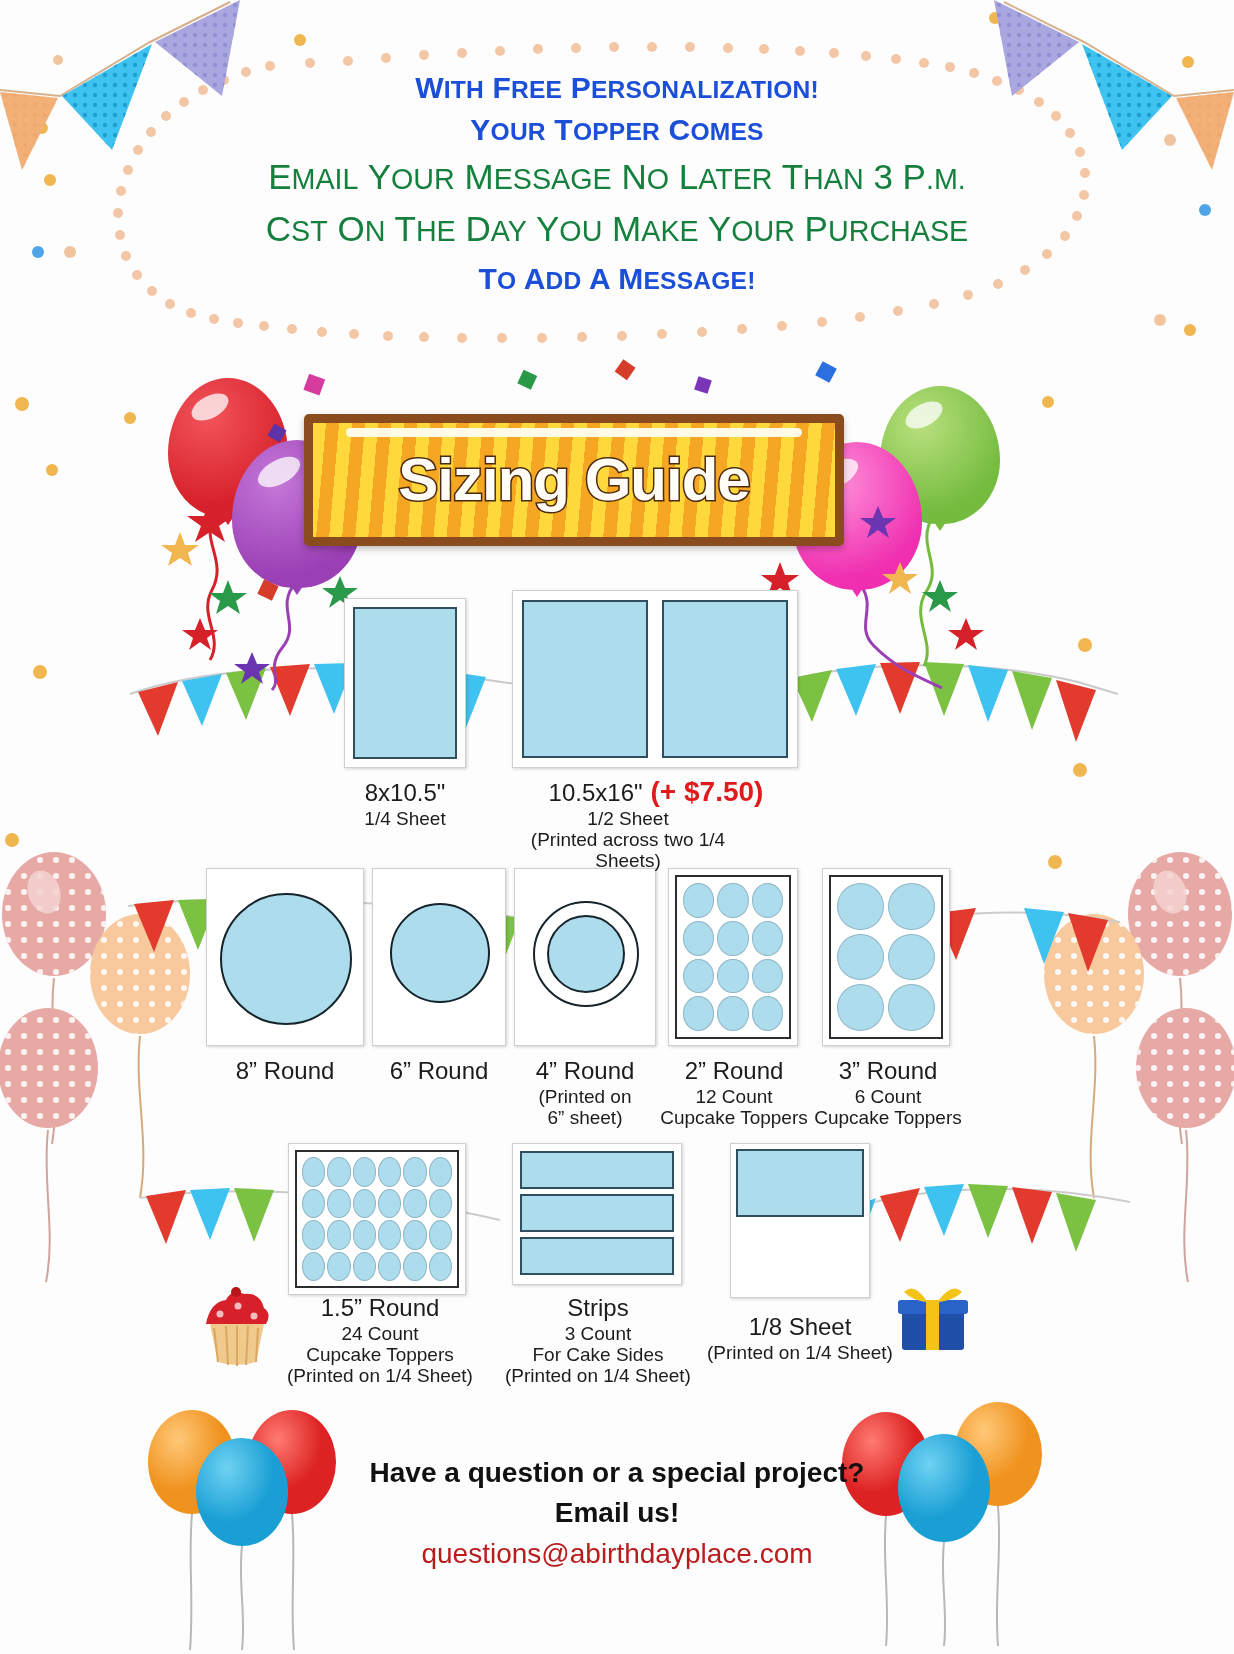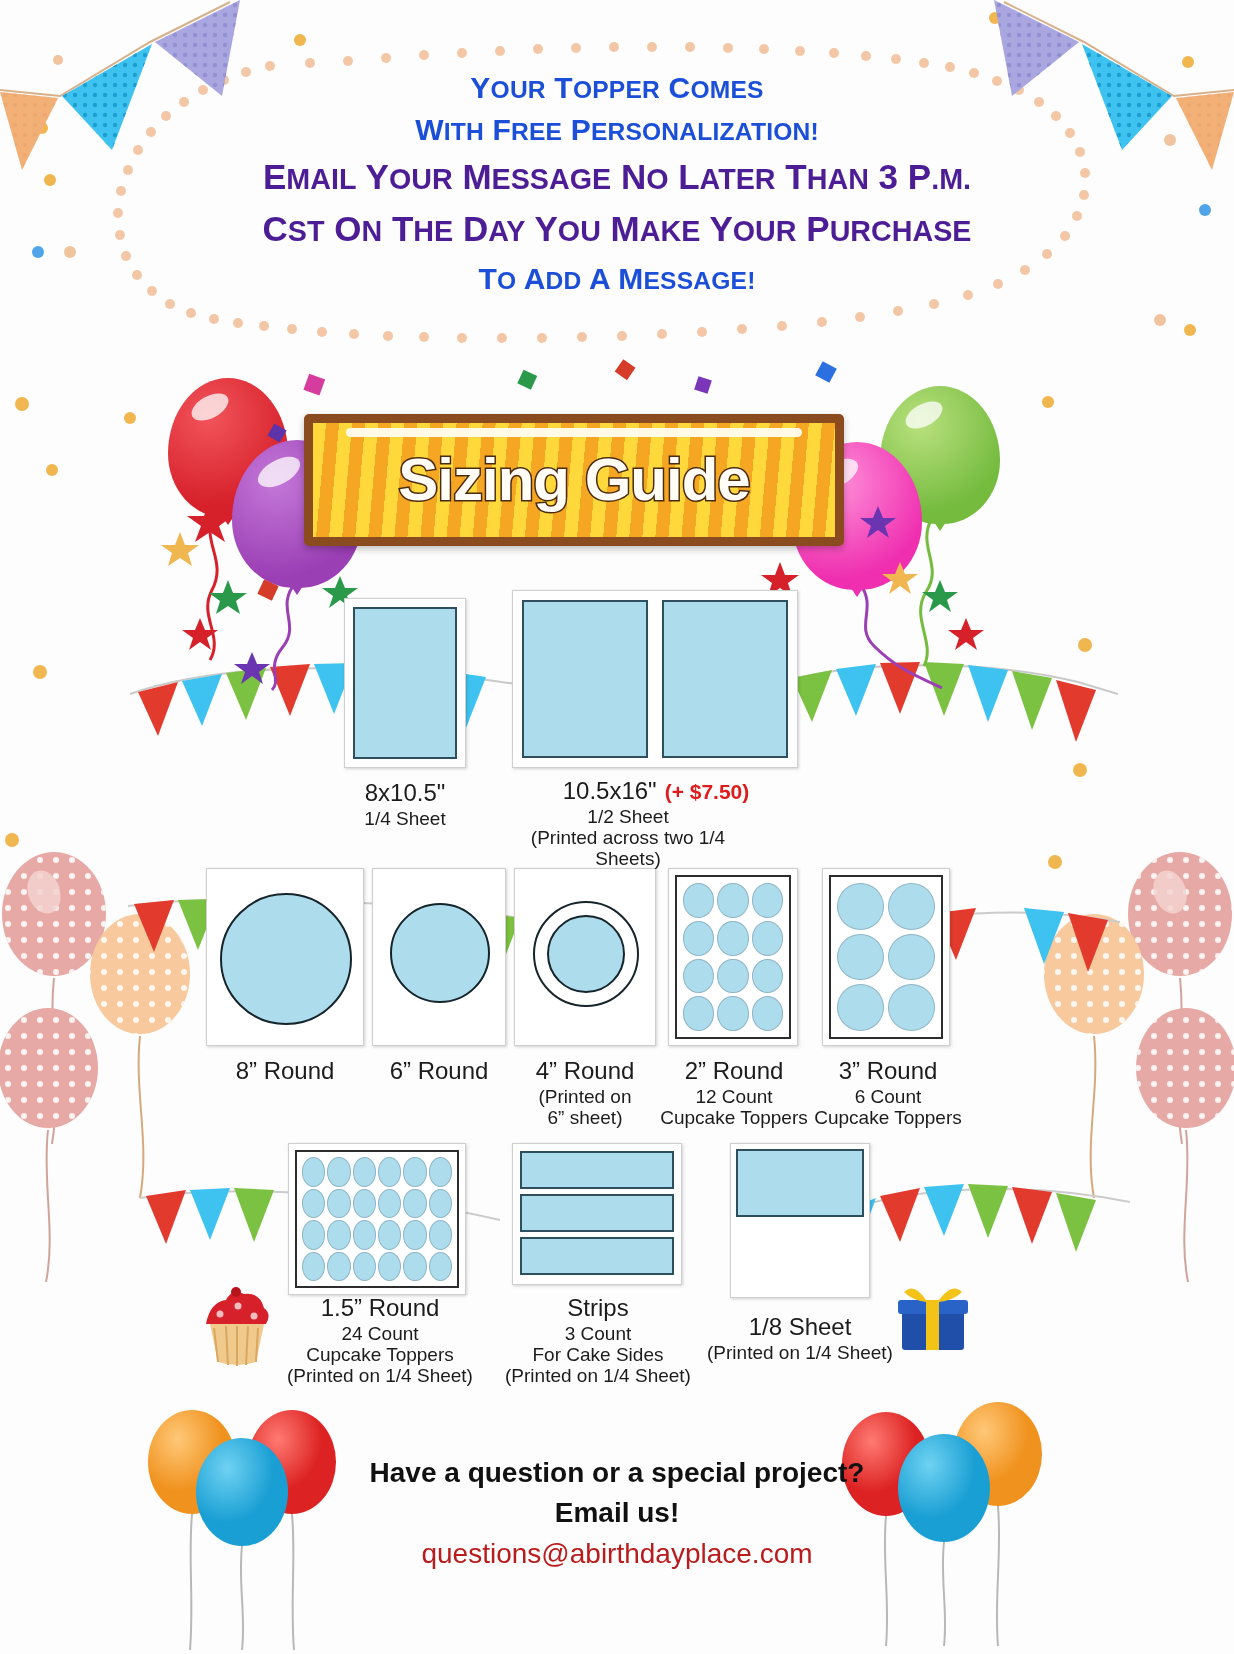--- a/index.html
+++ b/index.html
@@ -18,21 +18,21 @@
   
   .header-block {
     position: absolute; top: 68px; left: 0; width: 1234px;
     text-align: center; z-index: 20;
   }
   .hdr-blue {
     color: #1b4fd8; font-weight: bold;
     font-family: "Liberation Sans", sans-serif;
     letter-spacing: .2px;
   }
-  .hdr-red { color: #4c1d95; font-weight: bold; }
+  .hdr-red { color: #15803d; font-weight: normal; }
   .l1 { font-size: 30px; line-height: 40px; }
   .l2 { font-size: 30px; line-height: 40px; }
   .l3 { font-size: 35px; line-height: 50px; }
   .l4 { font-size: 35px; line-height: 50px; }
   .l5 { font-size: 30px; line-height: 46px; }
   .sc { font-size: .82em; }
 
   
   .banner-wrap { position: absolute; top: 414px; left: 304px; width: 540px; height: 132px; z-index: 14; }
   .banner {
@@ -66,21 +66,21 @@
     box-shadow: 1px 1px 3px rgba(0,0,0,.18);
     position: relative;
   }
   .swatch {
     background: #addcec; border: 2px solid #2d4f5e;
     position: absolute;
   }
   .cap { text-align: center; font-family: "Liberation Sans", sans-serif; color: #1c1c1c; }
   .cap-main { font-size: 24px; line-height: 30px; }
   .cap-sub { font-size: 19px; line-height: 21px; }
-  .cap-red { color: #e01b1b; font-weight: bold; font-size: 21px; }
+  .cap-red { color: #e01b1b; font-weight: bold; font-size: 28px; }
 
   .round-swatch {
     background: #addcec; border: 2px solid #16242b;
     border-radius: 50%; position: absolute;
   }
   .dot-grid { position: absolute; display: grid; }
   .dot { background: #addcec; border: 1px solid #8fb6c6; border-radius: 50%; width: 100%; height: 100%; }
 
   
   .balloon { position: absolute; border-radius: 50% 50% 48% 48% / 54% 54% 46% 46%; }
@@ -240,22 +240,22 @@
         <circle cx="1055" cy="862" r="7"></circle>
       <circle cx="52" cy="470" r="6"></circle>
     </g>
     <g fill="#4fa5e8">
       <circle cx="38" cy="252" r="6"></circle>
         <circle cx="1205" cy="210" r="6"></circle>
     </g>
   </svg>
 
   <div class="header-block">
+    <div class="hdr-blue l2"><span>W</span><span class="sc">ITH</span> <span>F</span><span class="sc">REE</span> <span>P</span><span class="sc">ERSONALIZATION!</span></div>
     <div class="hdr-blue l1"><span>Y</span><span class="sc">OUR</span> <span>T</span><span class="sc">OPPER</span> <span>C</span><span class="sc">OMES</span></div>
-    <div class="hdr-blue l2"><span>W</span><span class="sc">ITH</span> <span>F</span><span class="sc">REE</span> <span>P</span><span class="sc">ERSONALIZATION!</span></div>
     <div class="hdr-red l3"><span>E</span><span class="sc">MAIL</span> <span>Y</span><span class="sc">OUR</span> <span>M</span><span class="sc">ESSAGE</span> <span>N</span><span class="sc">O</span> <span>L</span><span class="sc">ATER</span> <span>T</span><span class="sc">HAN</span> <span>3</span> <span>P</span><span class="sc">.M.</span></div>
     <div class="hdr-red l4"><span>C</span><span class="sc">ST</span> <span>O</span><span class="sc">N</span> <span>T</span><span class="sc">HE</span> <span>D</span><span class="sc">AY</span> <span>Y</span><span class="sc">OU</span> <span>M</span><span class="sc">AKE</span> <span>Y</span><span class="sc">OUR</span> <span>P</span><span class="sc">URCHASE</span></div>
     <div class="hdr-blue l5"><span>T</span><span class="sc">O</span> <span>A</span><span class="sc">DD</span> <span>A</span> <span>M</span><span class="sc">ESSAGE!</span></div>
   </div>
 
   <div class="balloon deco" style="top:378px;left:168px;width:120px;height:140px;background:radial-gradient(circle at 34% 28%, #f2545b, #d6202a 70%);color:#d6202a;z-index:10">
     <span class="shine" style="top:18px;left:22px;width:40px;height:22px;transform:rotate(-28deg)"></span>
   </div>
   <svg class="deco" style="top:512px;left:196px;width:80px;height:150px;z-index:9" viewBox="0 0 80 150">
     <path d="M18 0 C4 30 32 48 16 78 C2 104 28 124 14 148" stroke="#d6202a" stroke-width="3" fill="none"></path>

